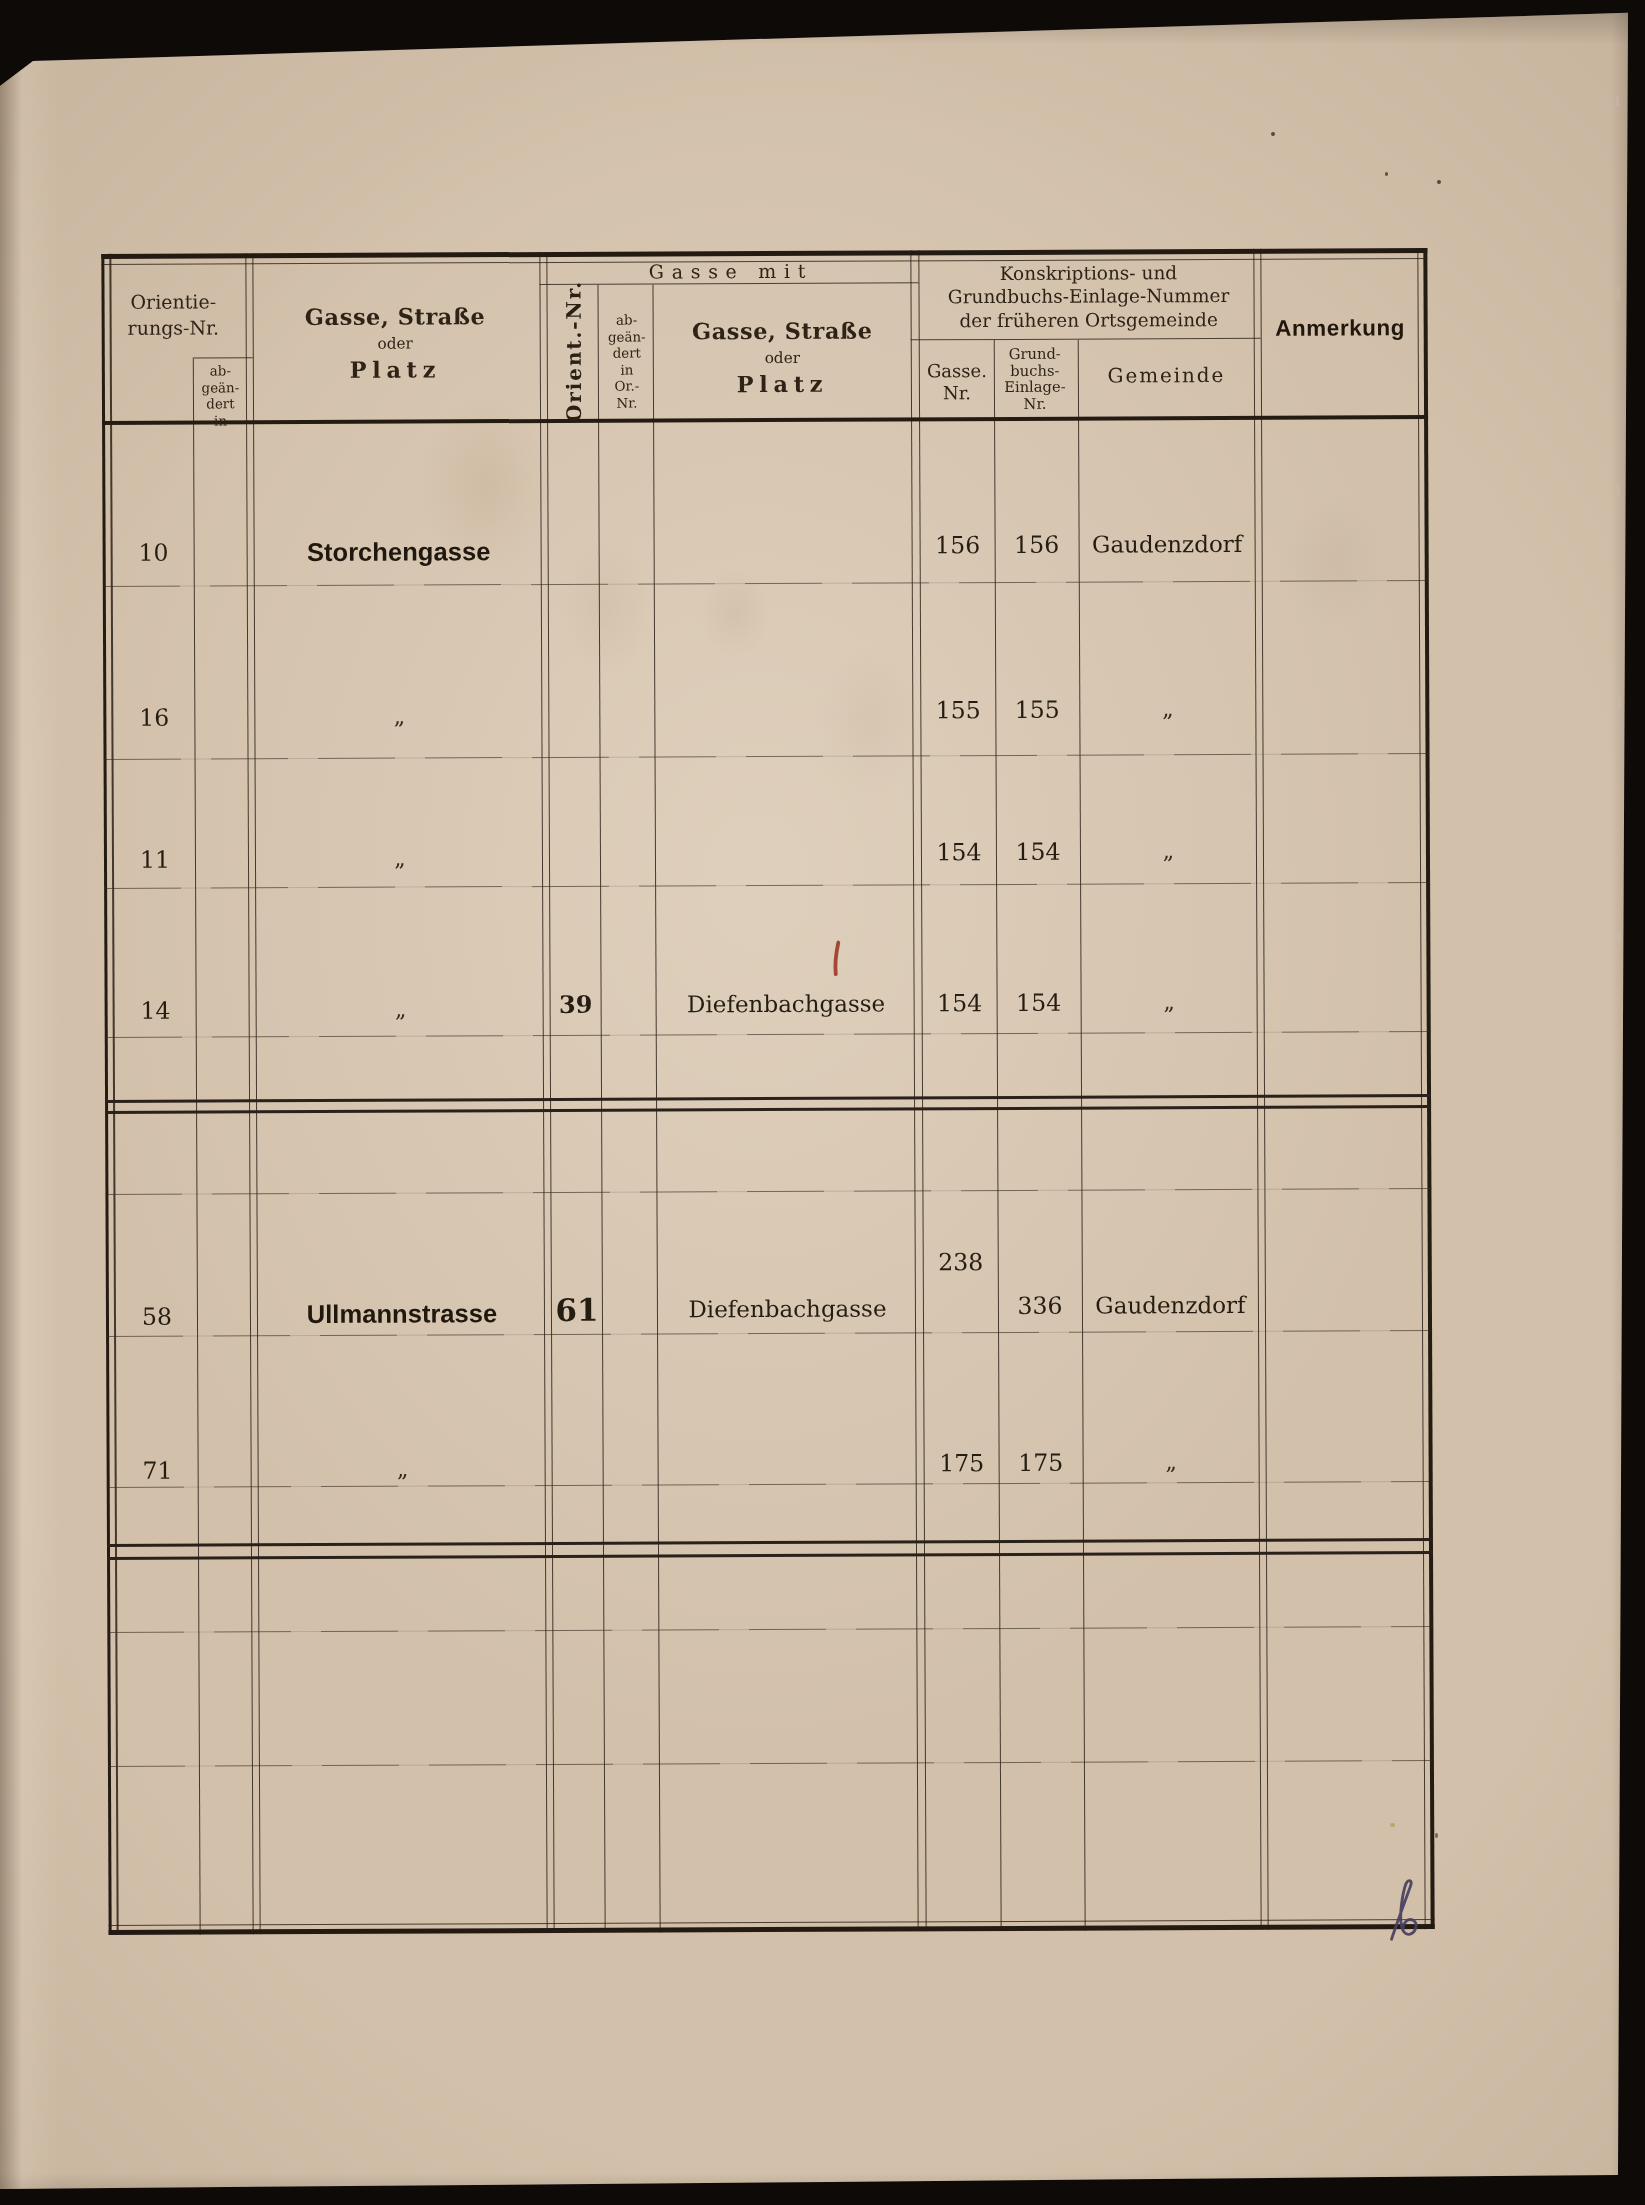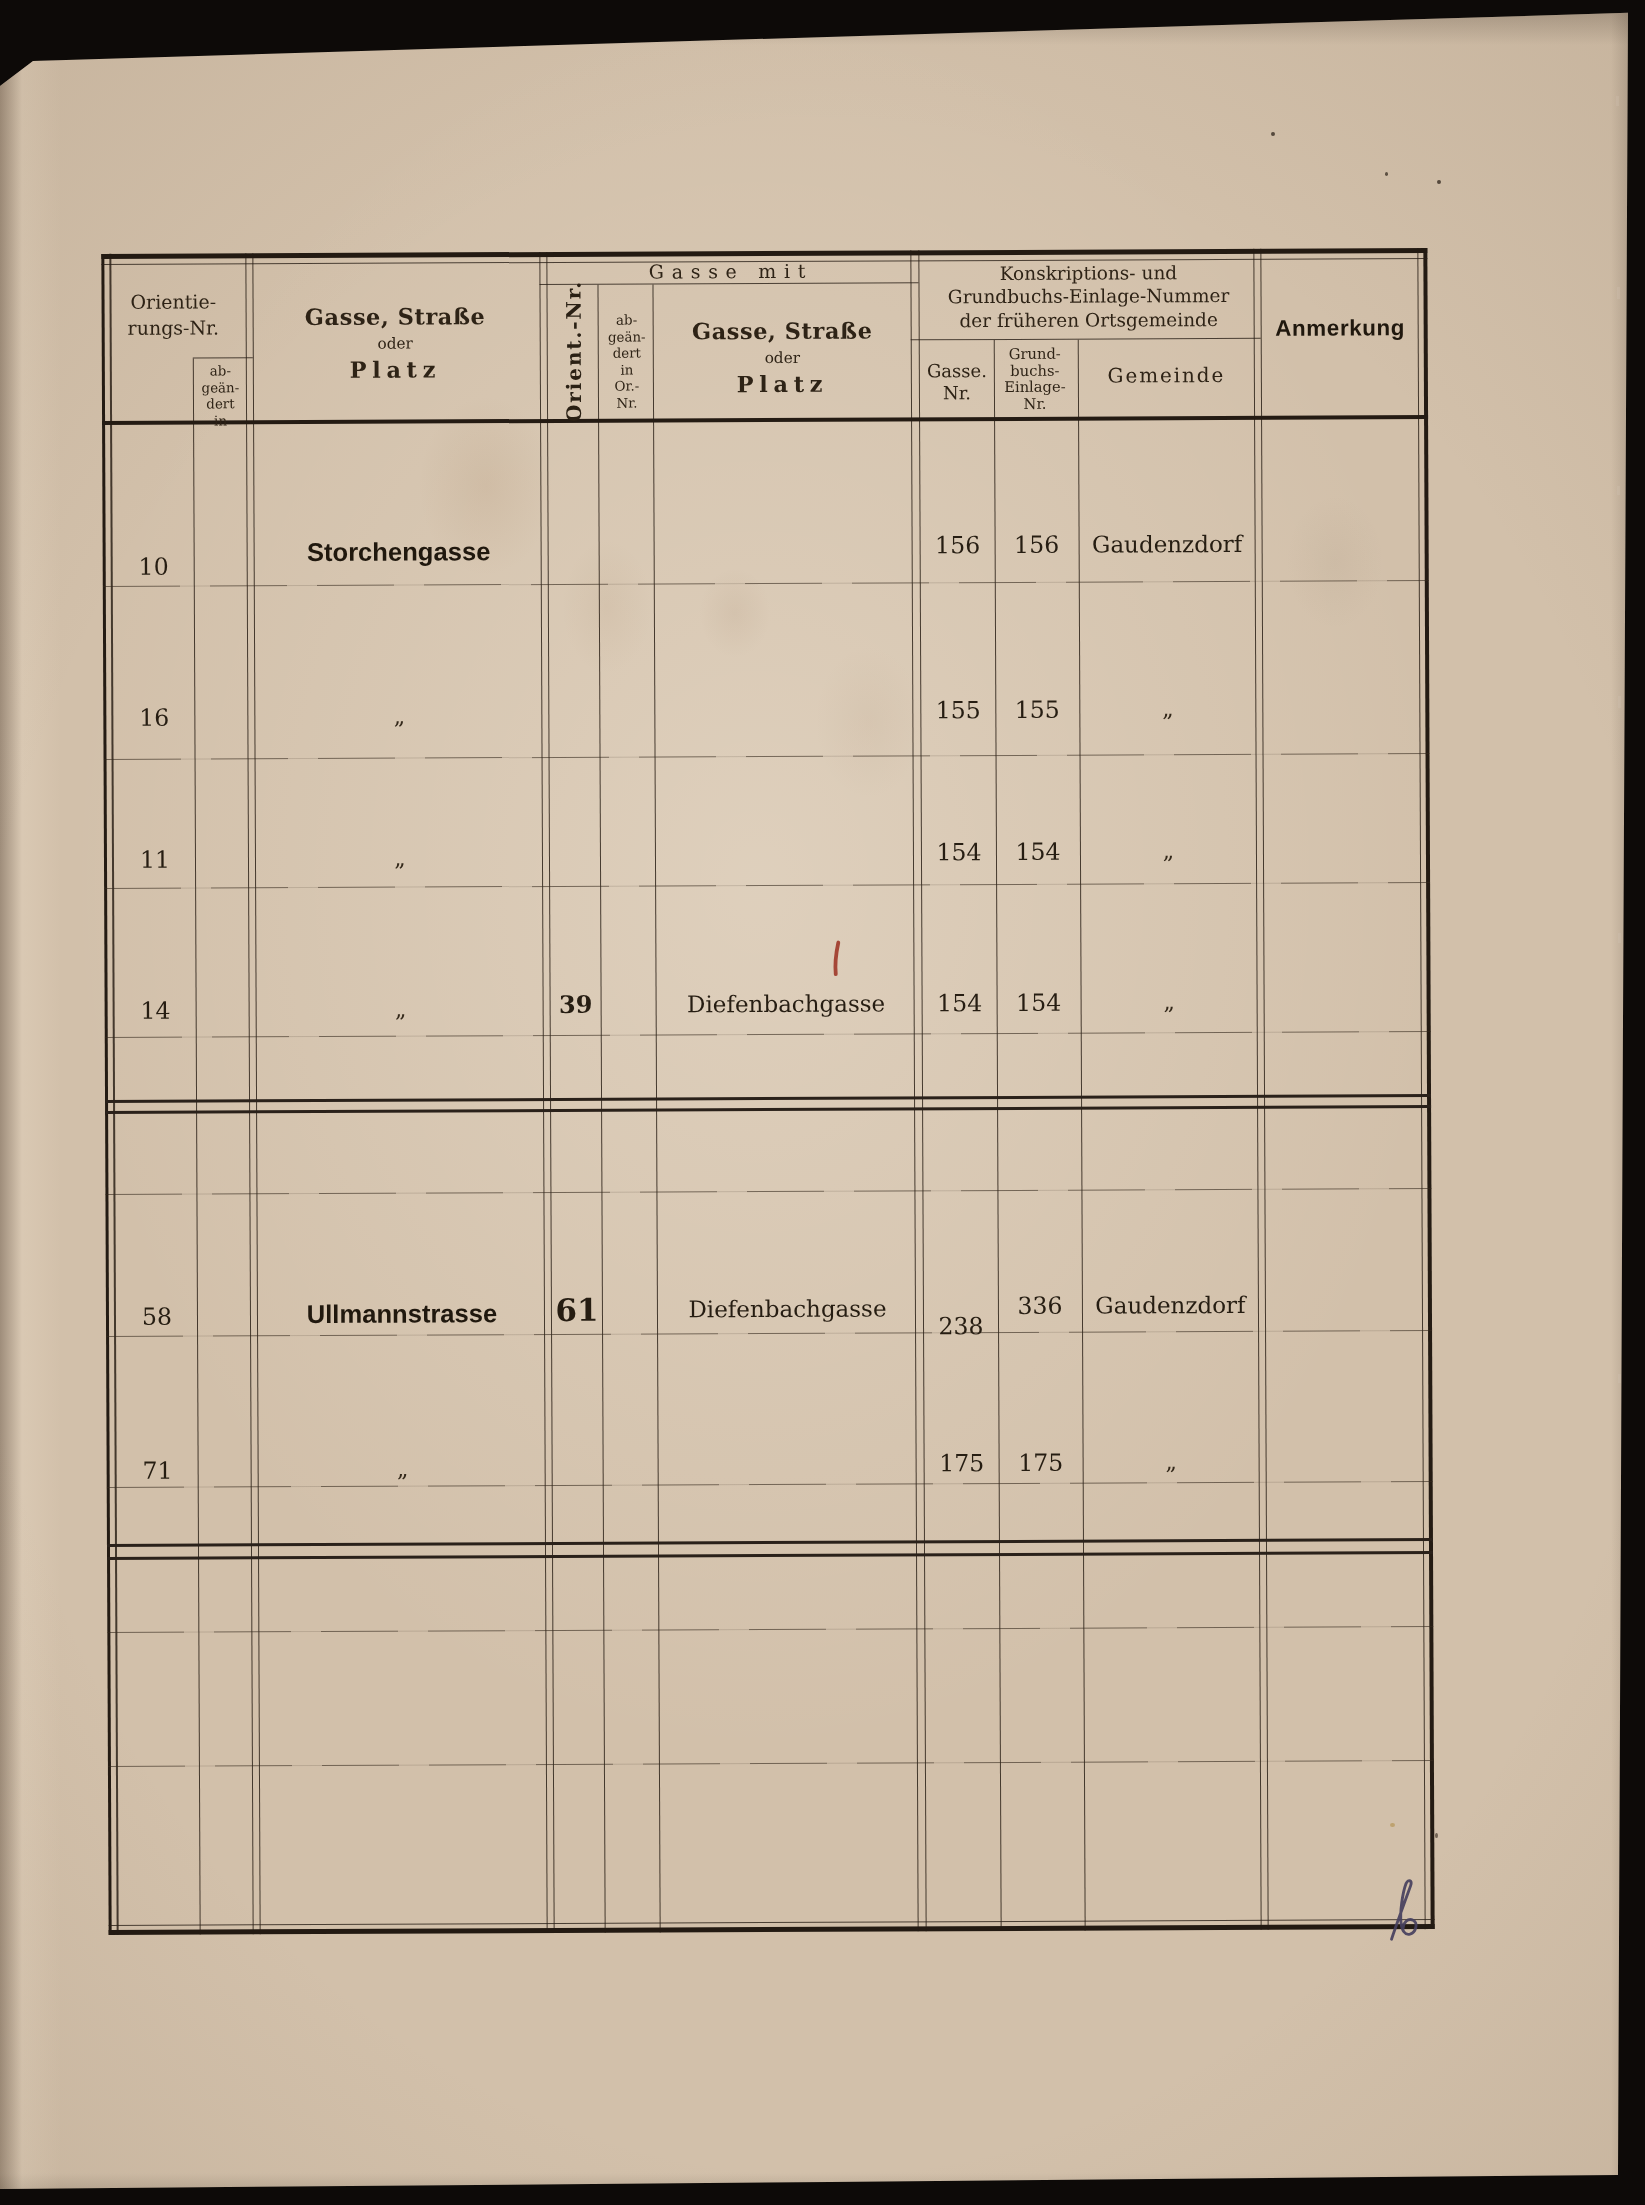--- a/index.html
+++ b/index.html
@@ -156,21 +156,21 @@
       <span class="hl">Einlage-</span>
       <span class="hl">Nr.</span>
     </div>
     <div class="hdr" style="left:979px;top:112px;width:171px;font-size:20px;line-height:28px;letter-spacing:1.9px;">
       <span>Gemeinde</span>
     </div>
     <div class="hdr" style="left:1162px;top:64px;width:153px;font-family:'Liberation Sans',sans-serif;font-weight:700;font-size:22.4px;line-height:32px;letter-spacing:0.6px;color:#20180e;">
       <span>Anmerkung</span>
     </div>
 
-    <div class="cell" style="left:6.4px;top:296px;width:89px;">10</div>
+    <div class="cell" style="left:6.4px;top:282px;width:89px;">10</div>
     <div class="cell name-bold" style="left:157px;top:282px;width:278px;">Storchengasse</div>
     <div class="cell" style="left:820px;top:278px;width:70px;">156</div>
     <div class="cell" style="left:893px;top:278px;width:82px;">156</div>
     <div class="cell" style="left:979px;top:278px;width:171px;font-size:23px;">Gaudenzdorf</div>
 
     <div class="cell" style="left:6.4px;top:447px;width:89px;">16</div>
     <div class="cell ditto" style="left:157px;top:447px;width:278px;">„</div>
     <div class="cell" style="left:820px;top:443px;width:70px;">155</div>
     <div class="cell" style="left:893px;top:443px;width:82px;">155</div>
     <div class="cell ditto" style="left:979px;top:443px;width:171px;">„</div>
@@ -186,21 +186,21 @@
     <div class="cell" style="left:446px;top:736px;width:50px;font-weight:700;font-size:24px;">39</div>
     <div class="cell" style="left:555px;top:736px;width:253px;font-size:23px;">Diefenbachgasse</div>
     <div class="cell" style="left:820px;top:736px;width:70px;">154</div>
     <div class="cell" style="left:893px;top:736px;width:82px;">154</div>
     <div class="cell ditto" style="left:979px;top:736px;width:171px;">„</div>
 
     <div class="cell" style="left:6.4px;top:1046px;width:89px;">58</div>
     <div class="cell name-bold" style="left:157px;top:1044px;width:278px;">Ullmannstrasse</div>
     <div class="cell" style="left:446px;top:1041px;width:50px;font-weight:700;font-size:31px;">61</div>
     <div class="cell" style="left:555px;top:1041px;width:253px;font-size:23px;">Diefenbachgasse</div>
-    <div class="cell" style="left:820px;top:1059px;width:70px;">238</div>
+    <div class="cell" style="left:820px;top:995px;width:70px;">238</div>
     <div class="cell" style="left:893px;top:1039px;width:82px;">336</div>
     <div class="cell" style="left:979px;top:1039px;width:171px;font-size:23px;">Gaudenzdorf</div>
 
     <div class="cell" style="left:6.4px;top:1200px;width:89px;">71</div>
     <div class="cell ditto" style="left:157px;top:1200px;width:278px;">„</div>
     <div class="cell" style="left:820px;top:1196px;width:70px;">175</div>
     <div class="cell" style="left:893px;top:1196px;width:82px;">175</div>
     <div class="cell ditto" style="left:979px;top:1196px;width:171px;">„</div>
   </div>
 

